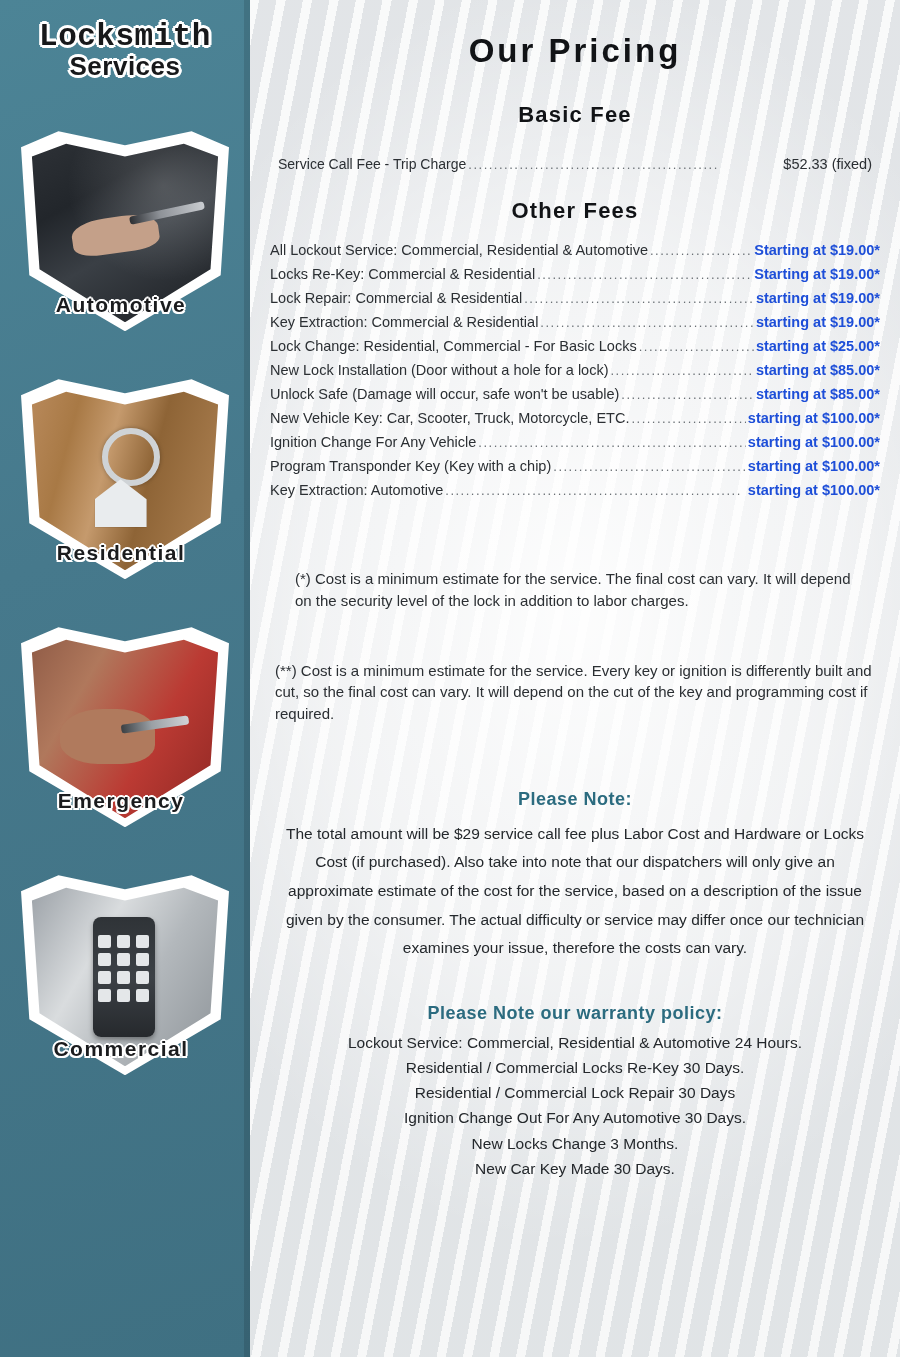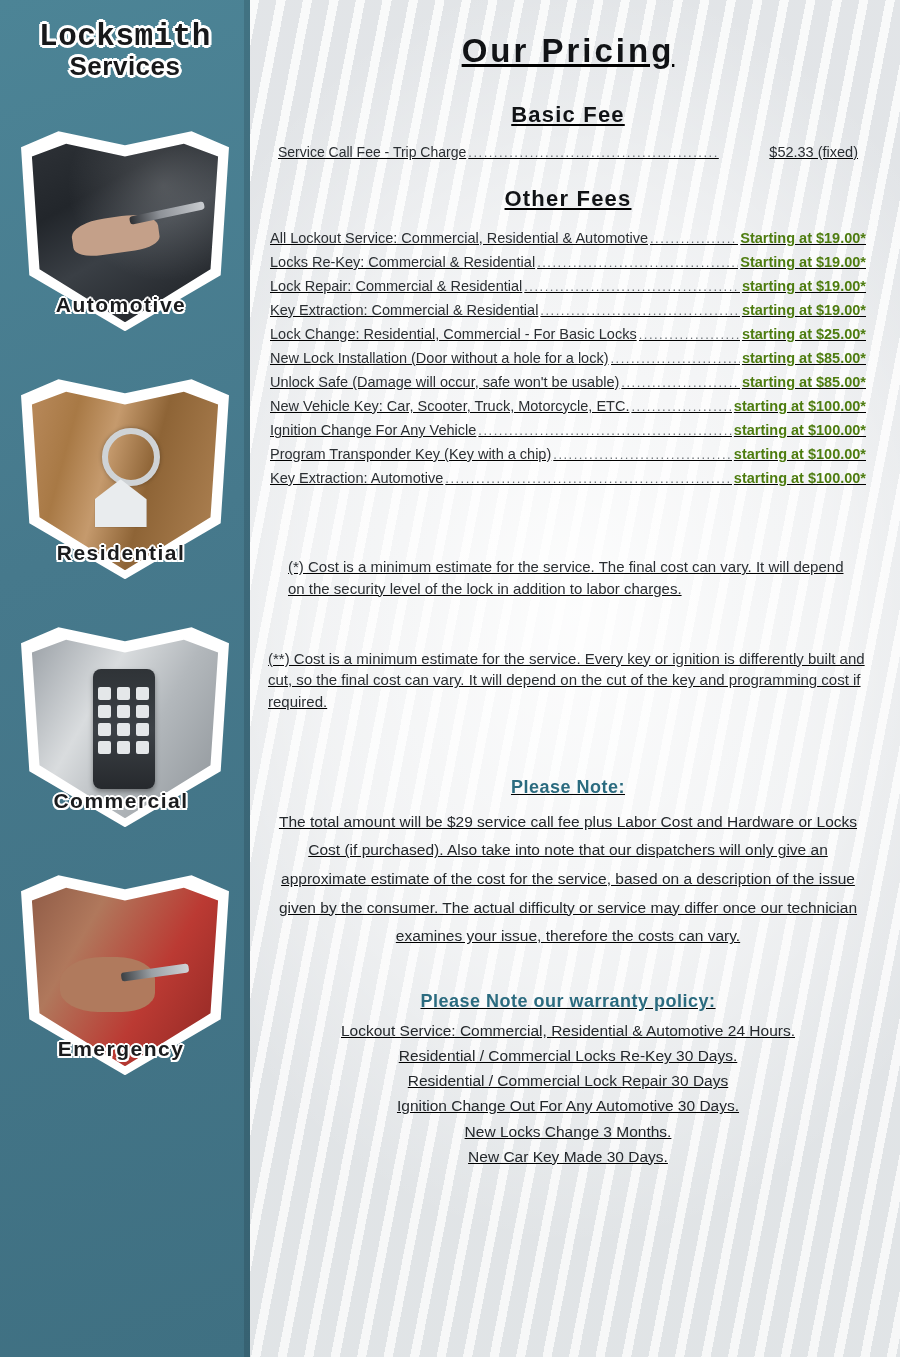--- a/index.html
+++ b/index.html
@@ -211,43 +211,42 @@
   .content::after {
     content: "";
     position: absolute;
     inset: 0;
     background:
       radial-gradient(ellipse 90% 60% at 50% 45%, rgba(255,255,255,0.92) 0%, rgba(255,255,255,0.55) 45%, rgba(255,255,255,0.0) 78%);
   }
   .inner {
     position: relative;
     z-index: 2;
-    padding: 24px 32px 0 18px;
-    text-decoration: underline;
+    padding: 24px 18px 0 18px;
   }
   h1.title {
     margin: 8px 0 0 0;
     text-align: center;
     font-size: 33px;
     font-weight: bold;
     letter-spacing: 3px;
     color: #111316;
   }
   h2.section {
     margin: 32px 0 0 0;
     text-align: center;
     font-size: 22px;
     font-weight: bold;
     letter-spacing: 1.2px;
     color: #111316;
   }
   h2.section.other { margin-top: 26px; }
 
   .basic-row {
-    margin: 16px 0 0 0;
+    margin: 28px 0 0 0;
     padding: 0 10px;
     display: flex;
     align-items: baseline;
     font-size: 14px;
     color: #2b2f33;
   }
   .fee-list {
     margin: 18px 0 0 0;
     padding: 0 2px;
   }
@@ -265,21 +264,21 @@
     overflow: hidden;
     white-space: nowrap;
     color: #6a7075;
     letter-spacing: 1.5px;
     margin: 0 2px;
     font-size: 13px;
   }
   .fee-price {
     flex: 0 0 auto;
     font-weight: bold;
-    color: #4d7c0f;
+    color: #1d4ed8;
     font-size: 14.5px;
   }
   .basic-row .fee-price { font-weight: normal; color: #2b2f33; }
 
   .note {
     margin: 70px auto 0 auto;
     width: 560px;
     font-size: 15px;
     line-height: 1.45;
     color: #2b2f33;
@@ -347,46 +346,46 @@
         <div class="shield-outer"></div>
         <div class="shield-inner">
           <div class="shield-img art-residential"></div>
         </div>
         <div class="badge-label">Residential</div>
       </div>
 
       <div class="badge">
         <div class="shield-outer"></div>
         <div class="shield-inner">
+          <div class="shield-img art-emergency"></div>
+        </div>
+        <div class="badge-label">Emergency</div>
+      </div>
+
+      <div class="badge">
+        <div class="shield-outer"></div>
+        <div class="shield-inner">
           <div class="shield-img art-commercial">
             <div class="keypad-dots">
               <i></i>
                 <i></i>
                 <i></i>
                 <i></i>
                 <i></i>
                 <i></i>
                 <i></i>
                 <i></i>
                 <i></i>
                 <i></i>
                 <i></i>
                 <i></i>
             </div>
           </div>
         </div>
         <div class="badge-label">Commercial</div>
-      </div>
-
-      <div class="badge">
-        <div class="shield-outer"></div>
-        <div class="shield-inner">
-          <div class="shield-img art-emergency"></div>
-        </div>
-        <div class="badge-label">Emergency</div>
       </div>
 
     </div>
   </aside>
 
   <main class="content">
     <div class="inner">
 
       <h1 class="title">Our Pricing</h1>
 

